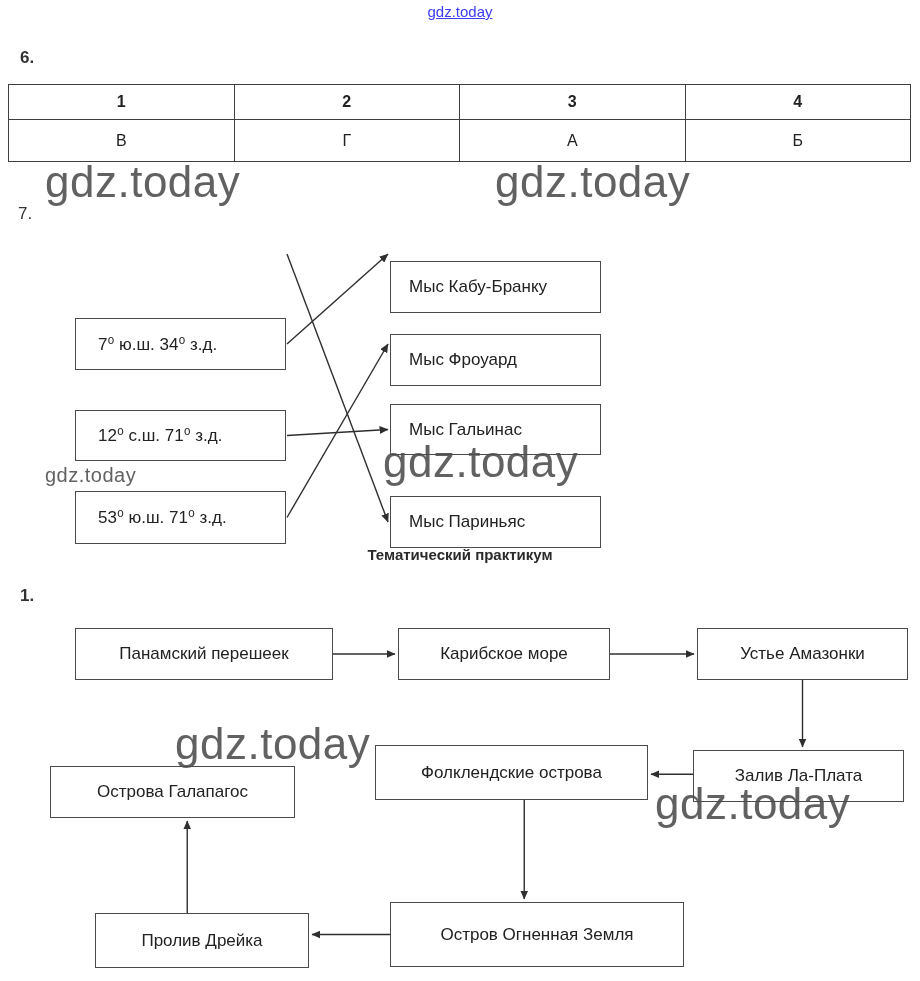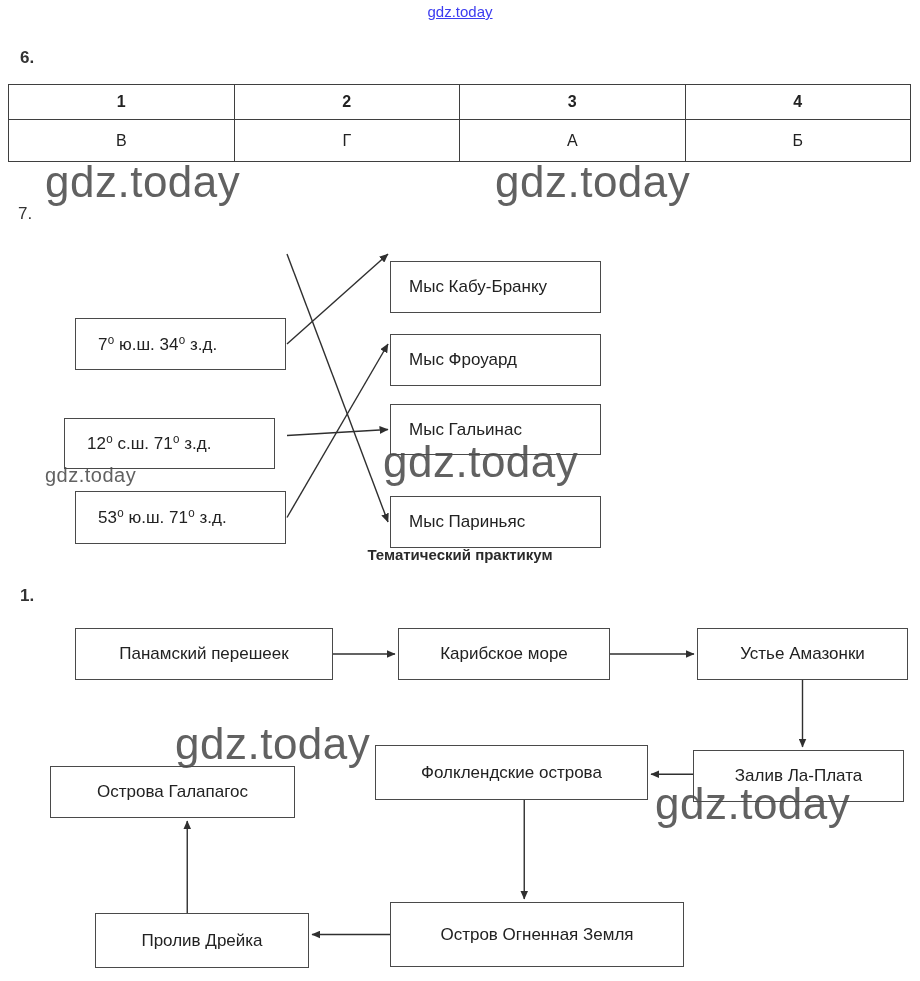--- a/index.html
+++ b/index.html
@@ -120,21 +120,21 @@
     </tr>
   </tbody>
     </table>
 
   <div class="wm wm-big" style="left:45px; top:158px;">gdz.today</div>
   <div class="wm wm-big" style="left:495px; top:158px;">gdz.today</div>
 
   <div class="qlabel" style="left:18px; top:204px;">7.</div>
 
   <div class="box lbox" id="coord-1" style="left:75px; top:318px; width:211px; height:52px;">7⁰ ю.ш. 34⁰ з.д.</div>
-  <div class="box lbox" id="coord-2" style="left:64px; top:410px; width:211px; height:51px;margin-top:8px;">12⁰ с.ш. 71⁰ з.д.</div>
+  <div class="box lbox" id="coord-2" style="left:75px; top:410px; width:211px; height:51px;">12⁰ с.ш. 71⁰ з.д.</div>
   <div class="box lbox" id="coord-3" style="left:75px; top:491px; width:211px; height:53px;">53⁰ ю.ш. 71⁰ з.д.</div>
 
   <div class="box rbox" id="cape-0" style="left:390px; top:228px; width:211px; height:52px;margin-top:33px;">Мыс Кабу-Бранку</div>
   <div class="box rbox" id="cape-1" style="left:390px; top:318px; width:211px; height:52px;margin-top:16px;">Мыс Фроуард</div>
   <div class="box rbox" id="cape-2" style="left:390px; top:404px; width:211px; height:51px;">Мыс Гальинас</div>
   <div class="box rbox" id="cape-3" style="left:390px; top:496px; width:211px; height:52px;">Мыс Париньяс</div>
 
   <div class="wm wm-small" style="left:45px; top:464px;">gdz.today</div>
   <div class="wm wm-big" style="left:383px; top:438px;">gdz.today</div>
 

